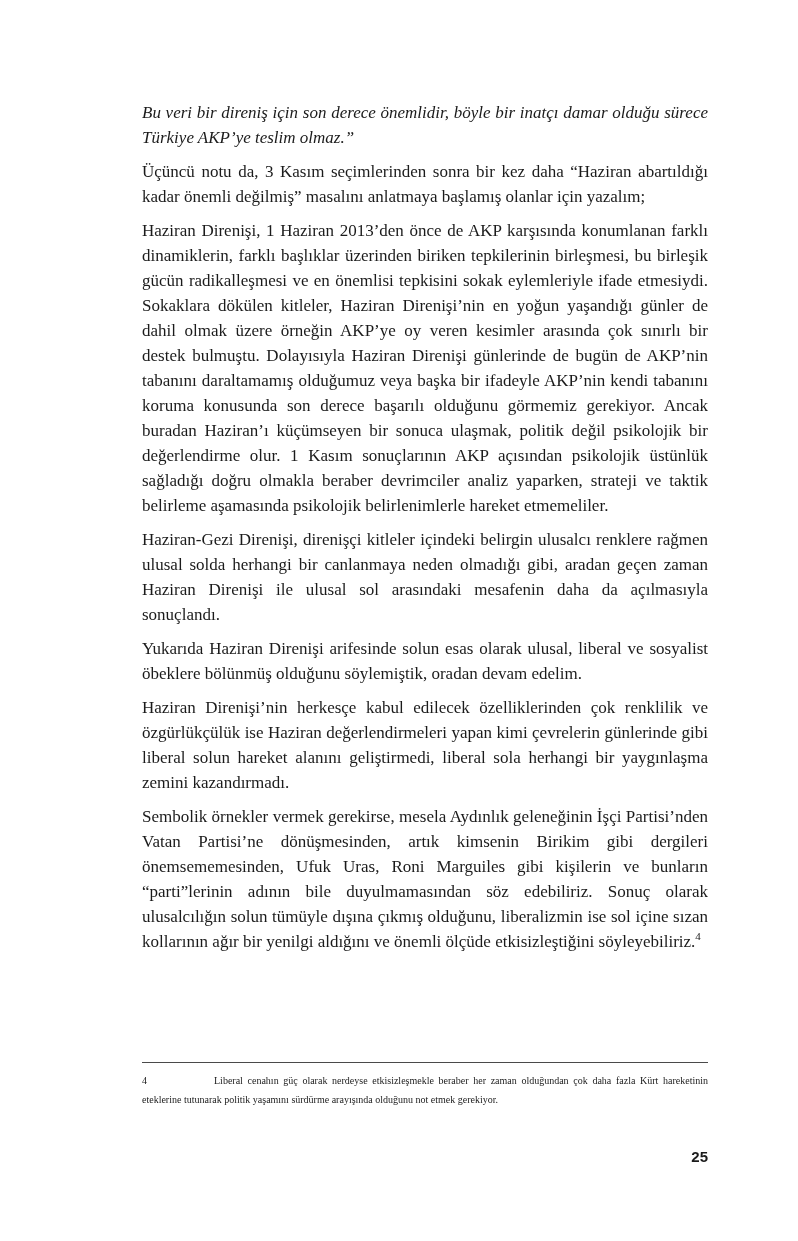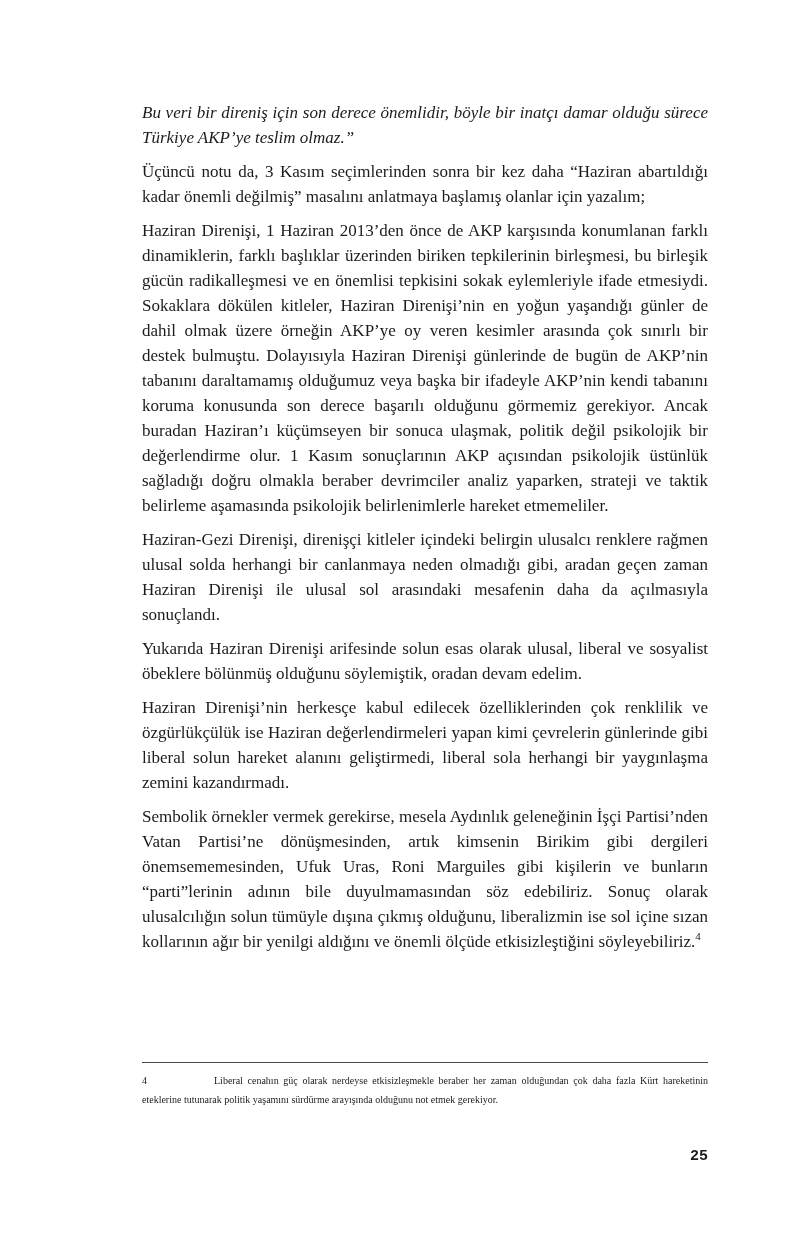--- a/index.html
+++ b/index.html
@@ -52,21 +52,21 @@
     margin: 0;
   }
   .fn-marker {
     display: inline-block;
     width: 72px;
   }
   .page-number {
     position: absolute;
     top: 1148px;
     right: 90px;
-    font-family: Liberation Mono, monospace;
+    font-family: Liberation Sans, sans-serif;
     font-weight: 700;
     font-size: 15px;
   }
 </style>
 </head>
 <body>
 
 <div class="text-column">
   <p class="para italic">Bu veri bir direniş için son derece önemlidir, böyle bir inatçı damar olduğu sürece Türkiye AKP’ye teslim olmaz.”</p>
   <p class="para">Üçüncü notu da, 3 Kasım seçimlerinden sonra bir kez daha “Haziran abartıldığı kadar önemli değilmiş” masalını anlatmaya başlamış olanlar için yazalım;</p>

